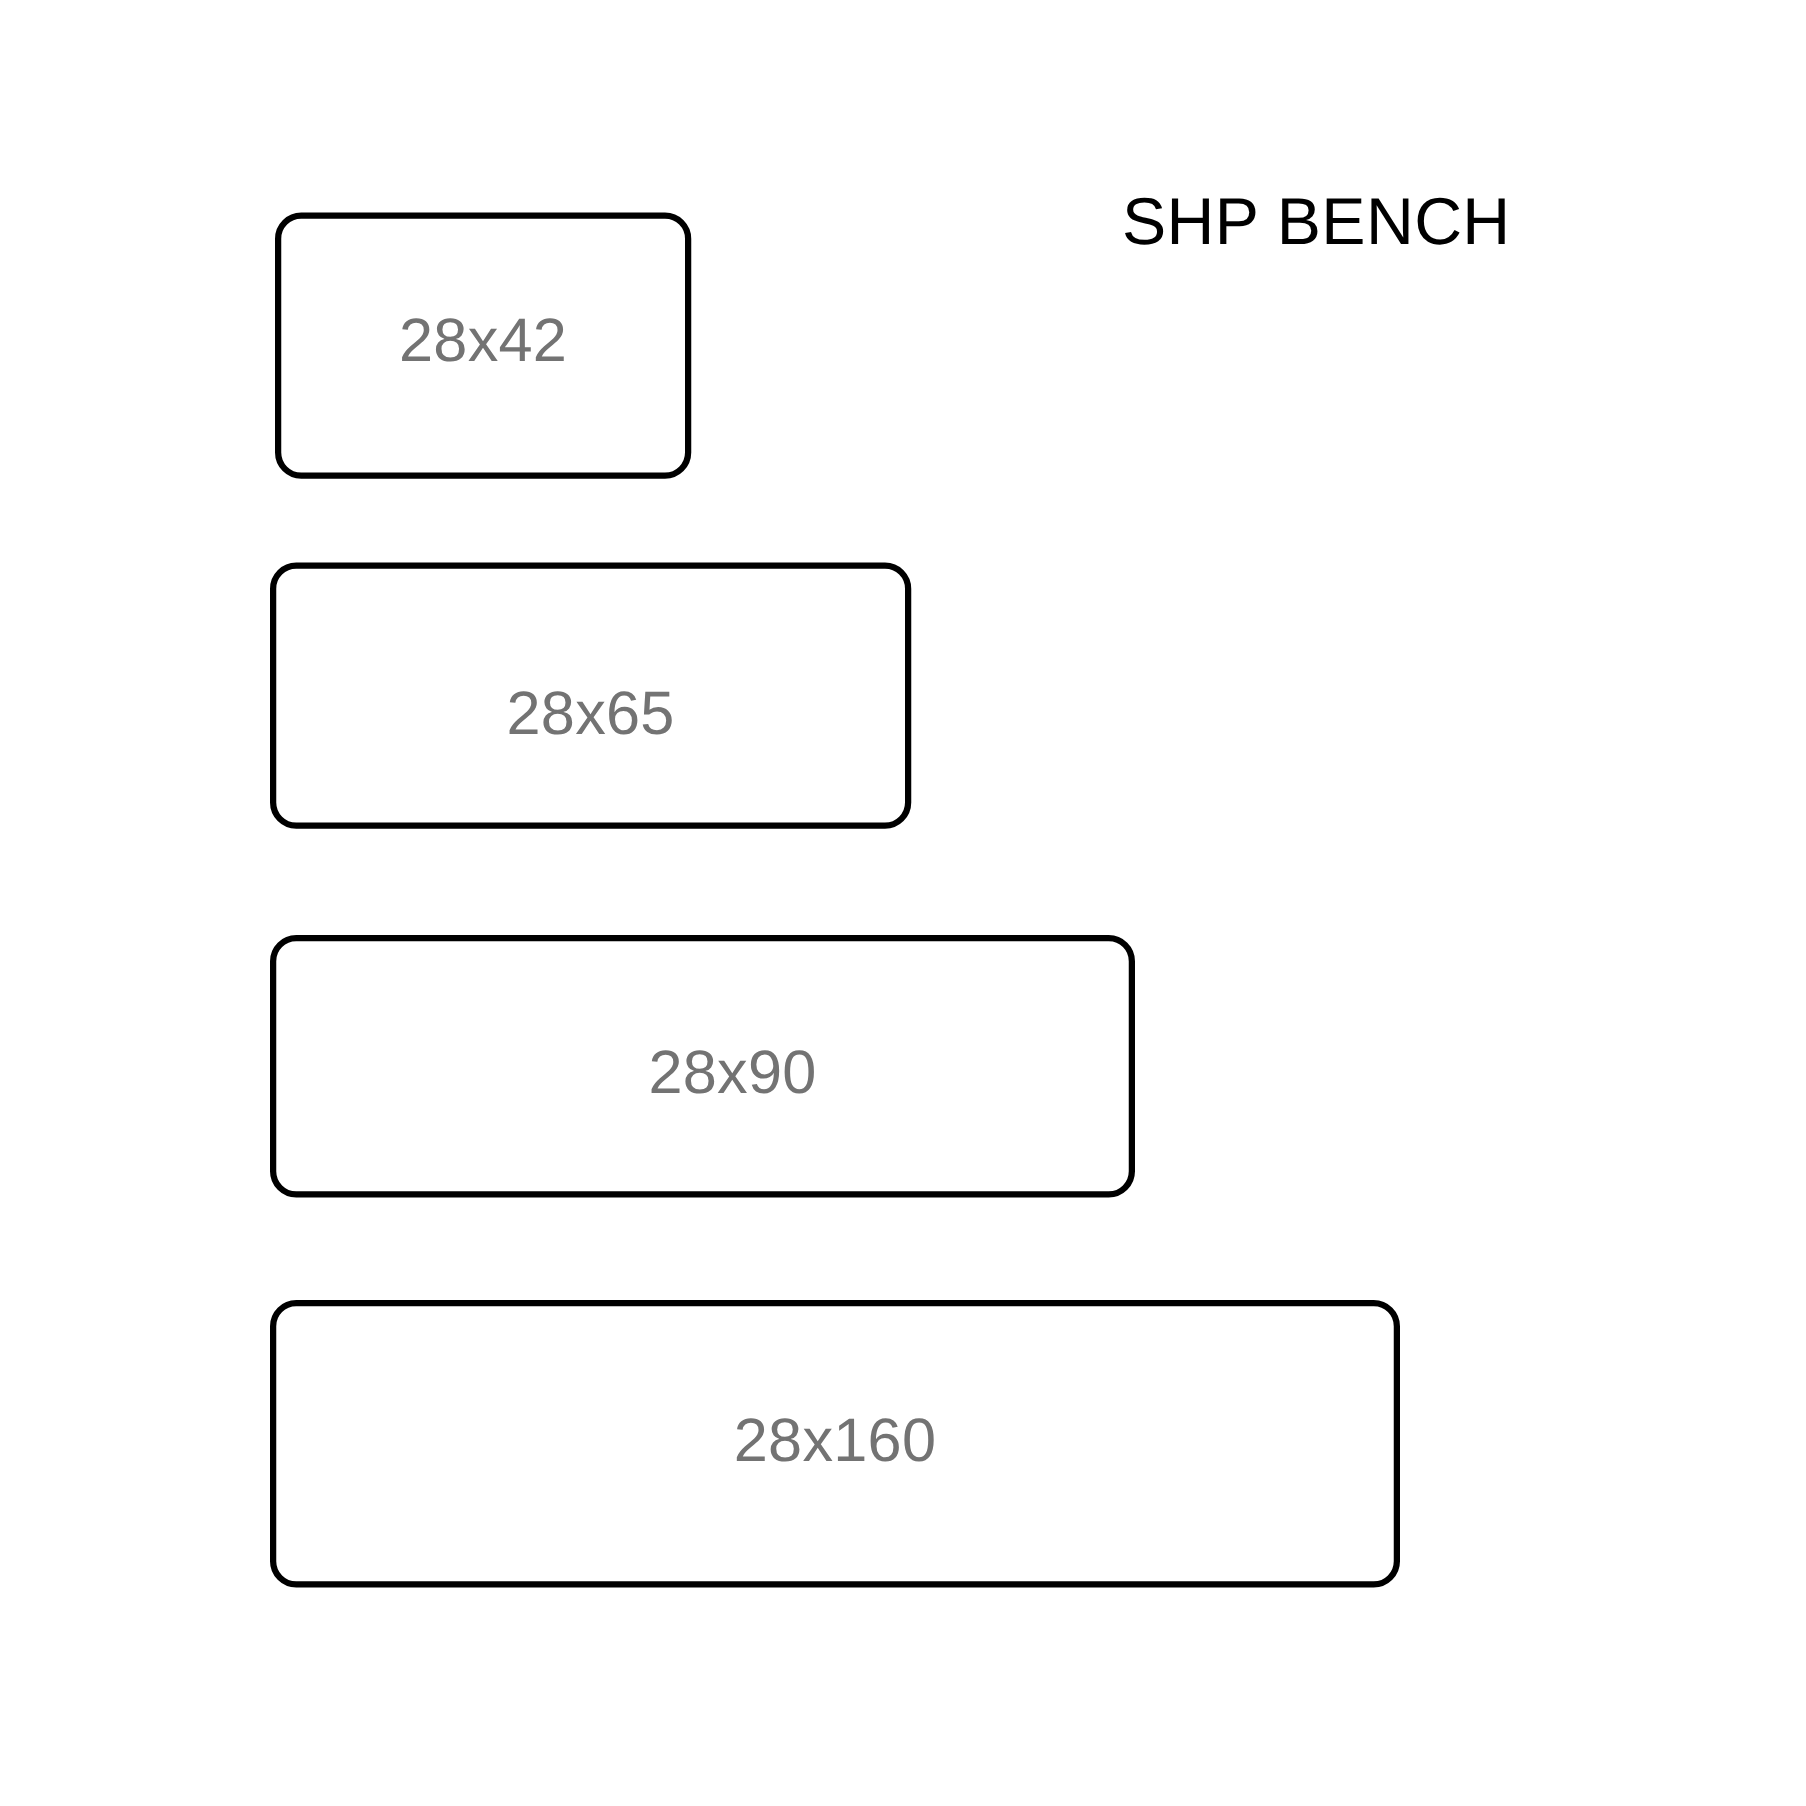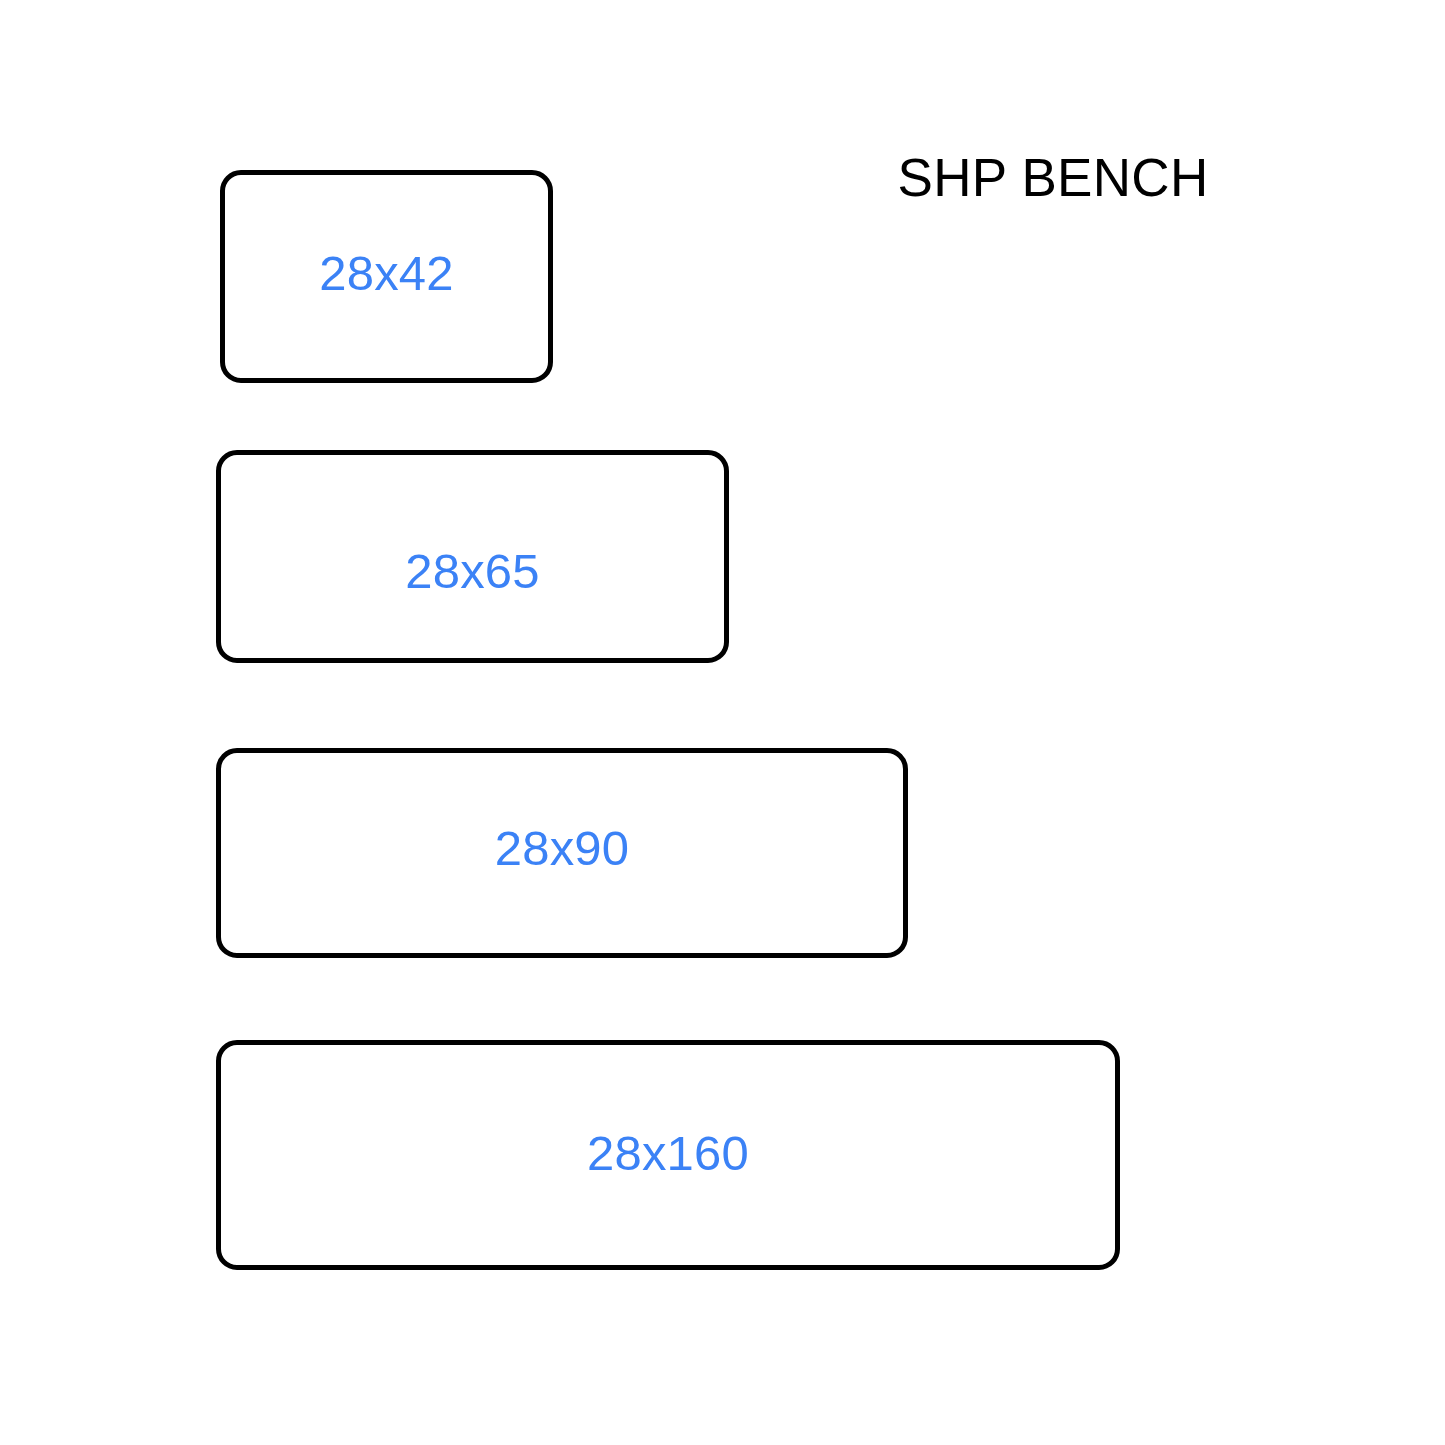--- a/index.html
+++ b/index.html
@@ -40,37 +40,37 @@
     box-sizing: border-box;
     background: #ffffff;
     border: 5px solid #000000;
     border-radius: 21px;
   }
   .board-label {
     position: absolute;
     left: 0;
     width: 100%;
     text-align: center;
-    color: #3b82f6;
+    color: #737373;
     font-size: 49px;
     line-height: 49px;
     font-weight: 400;
     letter-spacing: 0.2px;
     white-space: nowrap;
   }
 
   
   #board-0 { left: 220px; top: 170px;  width: 333px;  height: 213px; }
   #board-0 .board-label { top: 74px; }
 
   #board-1 { left: 216px; top: 450px;  width: 513px;  height: 213px; }
   #board-1 .board-label { top: 92px; }
 
   #board-2 { left: 216px; top: 748px;  width: 692px;  height: 210px; }
-  #board-2 .board-label { top: 71px; }
+  #board-2 .board-label { top: 81px; padding-left: 24px; }
 
   #board-3 { left: 216px; top: 1040px; width: 904px; height: 230px; }
   #board-3 .board-label { top: 84px; }
 </style>
 </head>
 <body>
 
 <div id="canvas">
 
   <div class="title-block">

